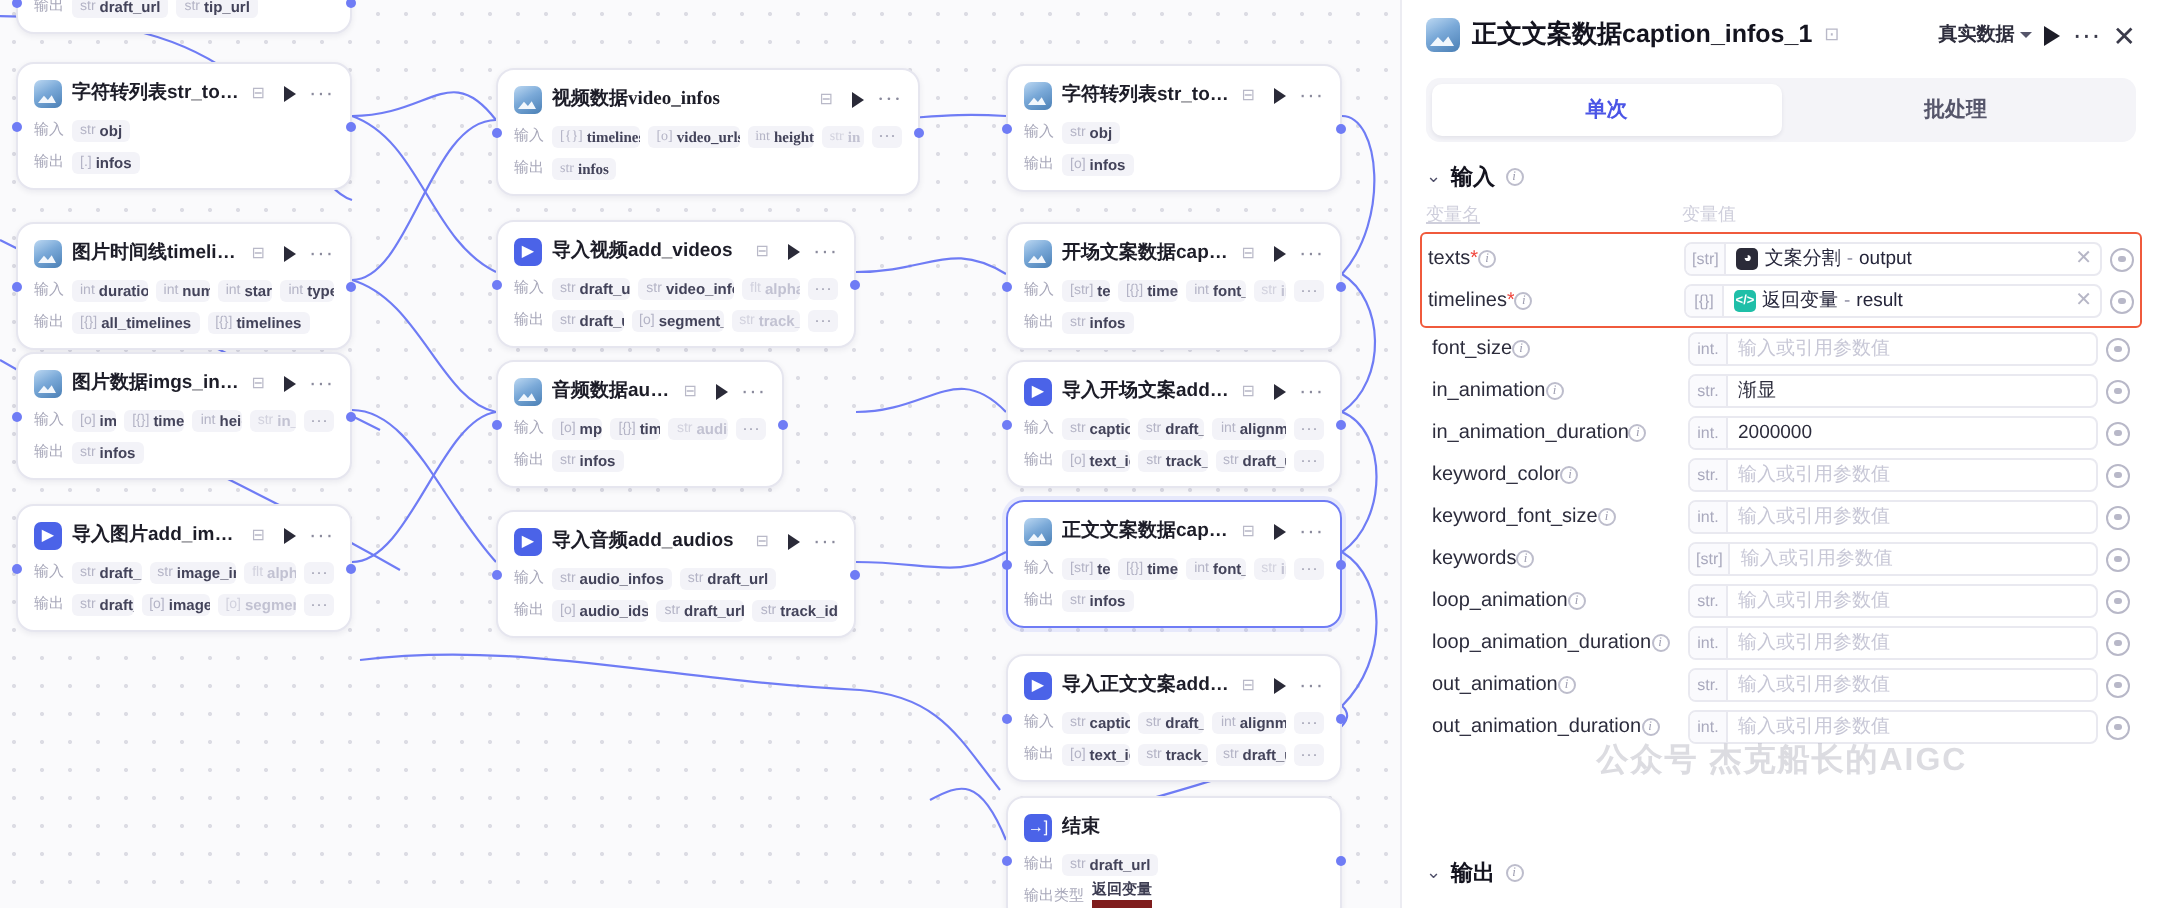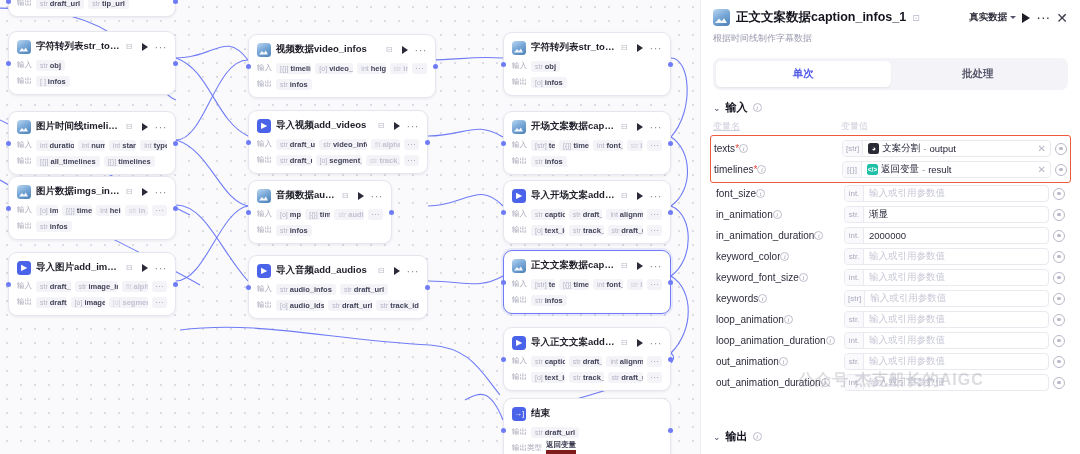--- a/index.html
+++ b/index.html
@@ -284,21 +284,21 @@
           <div class="io-row">
             <span class="io-label">输出</span>
             <span class="chip"><span class="t">str</span>draft_url</span>
             <span class="chip"><span class="t">[o]</span>image_ids</span>
             <span class="chip dim"><span class="t">[o]</span>segment_ids</span>
             <span class="more-chip">···</span>
           </div>
           <span class="port l"></span>
           <span class="port r"></span>
         </div>
-        <div class="node" style="left: 248px; top: 34px; width: 188px;">
+        <div class="node" style="left: 248px; top: 34px; width: 212px; font-family: Liberation Serif, serif;">
           <div class="node-head">
             <span class="node-ico ico-img"></span>
             <span class="node-title">视频数据video_infos</span>
             <span class="node-badge">⊟</span>
             <span class="node-actions">
               <span class="play-ico"></span>
               <span class="dots-ico">···</span>
             </span>
           </div>
           <div class="io-row">
@@ -544,21 +544,20 @@
         <span class="p-title-badge">⊡</span>
         <span class="p-spacer"></span>
         <span class="p-select">
           <span>真实数据</span>
           <span class="caret"></span>
         </span>
         <span class="p-play"></span>
         <span class="p-dots">···</span>
         <span class="p-close">✕</span>
       </div>
-      <div class="p-desc">根据时间线制作字幕数据</div>
     </div>
 
     <div class="p-tabs">
       <div class="p-tab active">单次</div>
       <div class="p-tab">批处理</div>
     </div>
 
     <div class="p-body">
       <div class="sect-head">
         <span class="chev">⌄</span>

